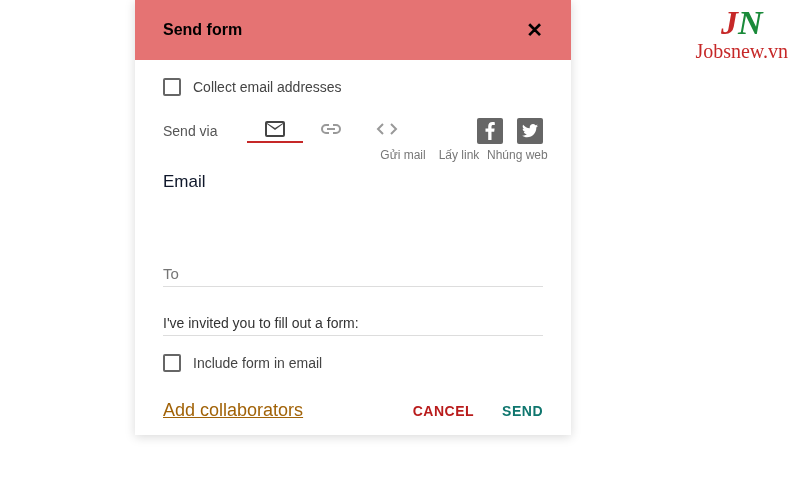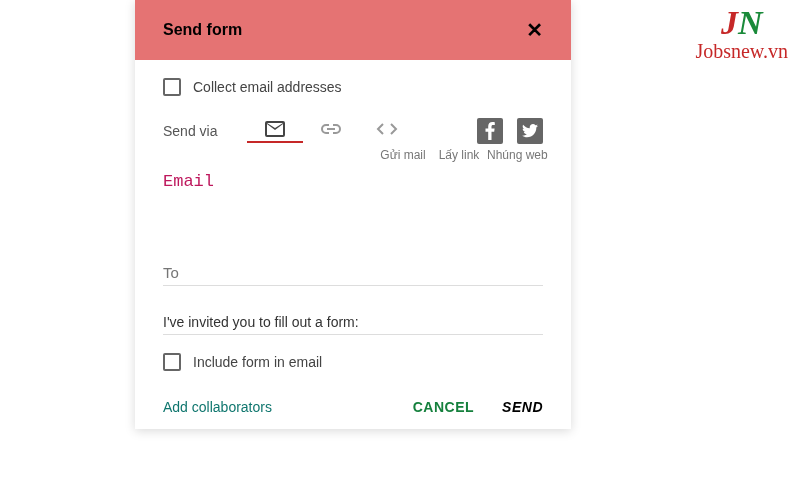--- a/index.html
+++ b/index.html
@@ -99,23 +99,22 @@
       display: flex;
       margin-left: 72px;
       font-size: 12px;
       color: #777;
       margin-bottom: 10px;
       justify-content: flex-end;
     }
     .tab-label-item { width: 56px; text-align: center; white-space: nowrap; }
     .section-title {
       font-size: 17px;
-      color: #be185d;
+      color: #0f172a;
       margin-bottom: 24px;
-      font-family: Liberation Mono, monospace;
     }
     .field {
       margin-bottom: 18px;
     }
     .field-label {
       font-size: 12px;
       color: #888;
       margin-bottom: 3px;
       display: block;
     }
@@ -140,37 +139,38 @@
       background: transparent;
       margin-bottom: 24px;
       margin-top: 45px;
     }
     .footer {
       display: flex;
       align-items: center;
       margin-top: 28px;
     }
     .link {
-      color: #0f766e;
-      font-size: 14px;
-      cursor: pointer;
+      color: #a16207;
+      font-size: 18px;
+      cursor: pointer;
+      text-decoration: underline;
     }
     .footer-actions {
       margin-left: auto;
       display: flex;
       gap: 28px;
     }
     .btn {
       font-size: 14px;
       font-weight: bold;
       letter-spacing: 0.5px;
       cursor: pointer;
     }
-    .btn-cancel { color: #15803d; margin-left: 29px; }
-    .btn-send { color: #000000; font-style: italic; }
+    .btn-cancel { color: #b91c1c; margin-left: 29px; }
+    .btn-send { color: #0f766e; }
     .watermark {
       position: absolute;
       right: 12px;
       top: 6px;
       text-align: center;
     }
     .wm-logo {
       font-size: 34px;
       font-weight: bold;
       font-style: italic;

